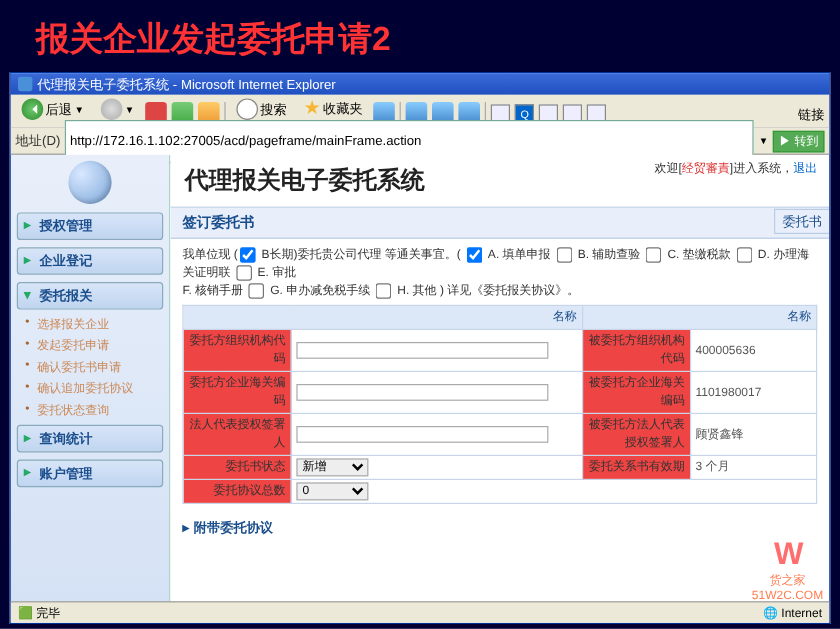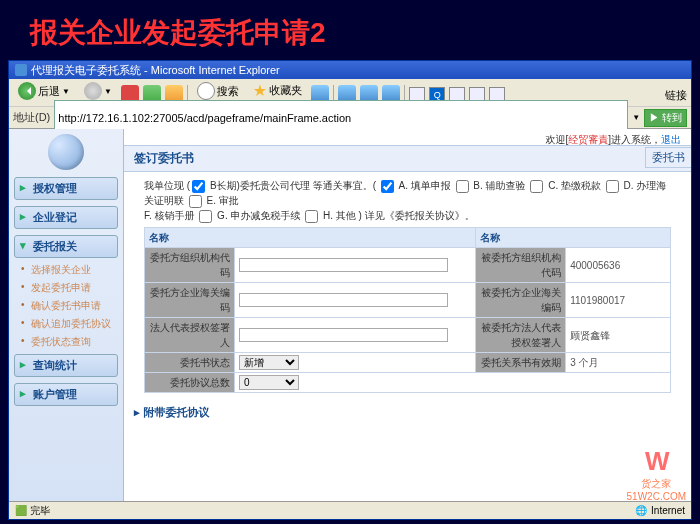--- a/index.html
+++ b/index.html
@@ -21,40 +21,40 @@
 .home-icon{background:linear-gradient(#fc6,#e93)}
 .search-icon{background:#fff;border:1px solid #888;border-radius:50%}
 .fav-icon{color:#f5b731;font-size:16px}
 .generic-icon{background:linear-gradient(#8cf,#48c)}
 .sq-icon{width:16px;height:16px;border:1px solid #888;background:#eef}
 .addressbar{background:#ece9d8;padding:2px 4px;display:flex;align-items:center;gap:4px;font-size:11px;height:22px;border-bottom:1px solid #999}
 .addr-label{color:#333}
 .addr-input{flex:1;background:#fff;border:1px solid #7a9;padding:17px 3px;font-size:11px;height:17px}
 .go-btn{background:#5a5;color:#fff;font-size:10px;padding:1px 4px;border:1px solid #393}
 .content-area{flex:1;display:flex;overflow:hidden;position:relative}
-.left-pane{width:115px;background:linear-gradient(#e8effa,#d5e2f5);border-right:1px solid #9cb;display:flex;flex-direction:column;font-size:11px}
+.left-pane{width:133px;background:linear-gradient(#e8effa,#d5e2f5);border-right:1px solid #9cb;display:flex;flex-direction:column;font-size:11px}
 .logo-area{height:45px;display:flex;align-items:center;justify-content:center}
 .logo-circle{width:36px;height:36px;border-radius:50%;background:radial-gradient(circle at 30% 30%,#d8e8ff,#7aa5d8);box-shadow:inset -2px -2px 4px rgba(0,0,0,.2)}
 .nav-section{background:linear-gradient(#d8e5f8,#c0d5f0);border:1px solid #8ab;border-radius:3px;margin:3px 5px;padding:3px 5px 3px 18px;font-weight:bold;color:#1a4d8c;position:relative;cursor:pointer}
 .nav-section:before{content:"▸";position:absolute;left:5px;color:#2a6}
 .nav-section.open:before{content:"▾"}
 .nav-sub{padding:2px 0 2px 22px;color:#c85;font-size:10px;position:relative;cursor:pointer}
 .nav-sub:before{content:"•";position:absolute;left:12px;color:#a63}
 .right-pane{flex:1;background:#fff;overflow:hidden;display:flex;flex-direction:column}
 .app-header{padding:8px 12px}
 .app-title{font-size:20px;font-weight:bold;color:#222;font-family:SimHei}
 .welcome{position:absolute;top:4px;right:10px;font-size:10px;color:#333}
 .welcome .u{color:#d33}
 .welcome .l{color:#06c;cursor:pointer}
 .section-title{background:#e8effa;color:#1a4d8c;font-weight:bold;font-size:12px;padding:4px 10px;border-top:1px solid #b8cce4;border-bottom:1px solid #b8cce4}
-.section-body{padding:6px 20px;font-size:10px;color:#333;line-height:1.5}
+.section-body{padding:6px 10px;font-size:10px;color:#333;line-height:1.5}
 .form-table{width:100%;border-collapse:collapse;font-size:10px;margin-top:4px}
 .form-table td,.form-table th{border:1px solid #c8d5e8;padding:2px 4px;height:18px}
-.form-table th{background:#dce8f7;color:#1a4d8c;font-weight:bold;text-align:left}
-.lbl-cell{background:#a3a3a3;color:#333;text-align:right;width:90px}
+.form-table th{background:#dce8f7;color:#1a4d8c;font-weight:normal;text-align:right}
+.lbl-cell{background:#ef4444;color:#333;text-align:right;width:90px}
 .val-cell{background:#fff;color:#555}
 .inp{width:90%;border:1px solid #aaa;height:14px;font-size:10px;padding:0 2px}
 .sel{width:60px;border:1px solid #aaa;height:15px;font-size:10px;background:#eee}
 .proto-block{margin-top:4px}
 .proto-head{display:flex;align-items:center;font-size:11px;color:#1a4d8c;font-weight:bold;padding:2px 10px}
 .proto-head:before{content:"▸";margin-right:4px}
 .statusbar{height:18px;background:#ece9d8;border-top:1px solid #999;display:flex;align-items:center;font-size:10px;padding:0 6px;justify-content:space-between}
 .watermark{position:absolute;right:14px;bottom:22px;font-size:10px;color:#f63;text-align:center;opacity:.85;pointer-events:none}
 .watermark .big{font-size:26px;font-weight:bold;color:#f55;font-family:Arial;letter-spacing:-2px}
 .right-tab{position:absolute;right:0;top:2px;font-size:11px;color:#1a4d8c;background:#e8effa;padding:2px 6px;border:1px solid #b8cce4;border-right:none}
@@ -130,20 +130,21 @@
       <div class="nav-sub">发起委托申请</div>
       <div class="nav-sub">确认委托书申请</div>
       <div class="nav-sub">确认追加委托协议</div>
       <div class="nav-sub">委托状态查询</div>
       <div class="nav-section">查询统计</div>
       <div class="nav-section">账户管理</div>
     </div>
 
     <div class="right-pane">
       <div class="app-header" style="position:relative">
+        <div class="app-title">代理报关电子委托系统</div>
         <div class="welcome">
           <span>欢迎[</span><span class="u">经贸審責</span><span>]进入系统，</span><span class="l">退出</span>
         </div>
       </div>
 
       <div class="inner-scroll">
         <div style="position:relative">
           <div class="section-title">签订委托书</div>
           <div class="right-tab">委托书</div>
         </div>

